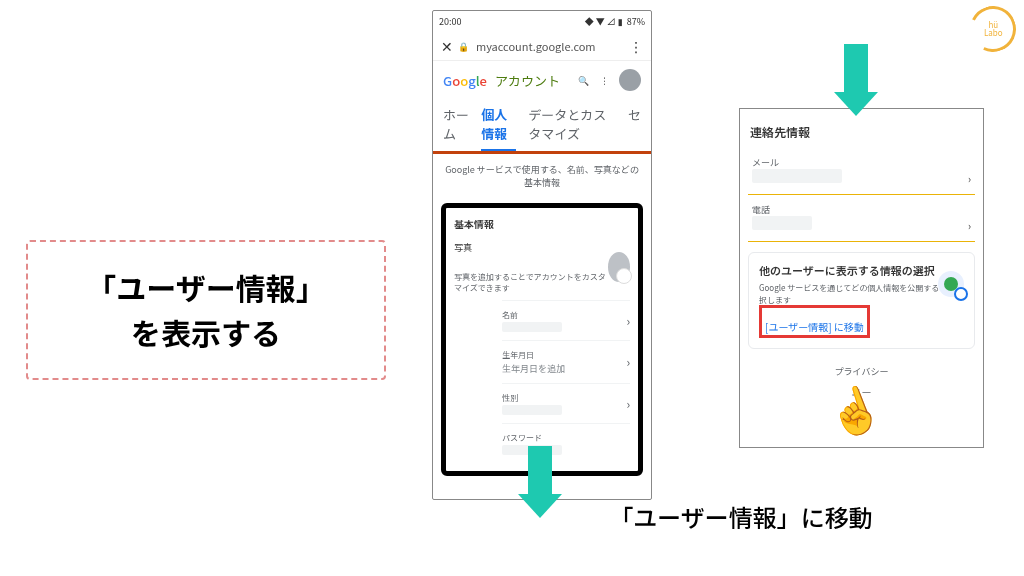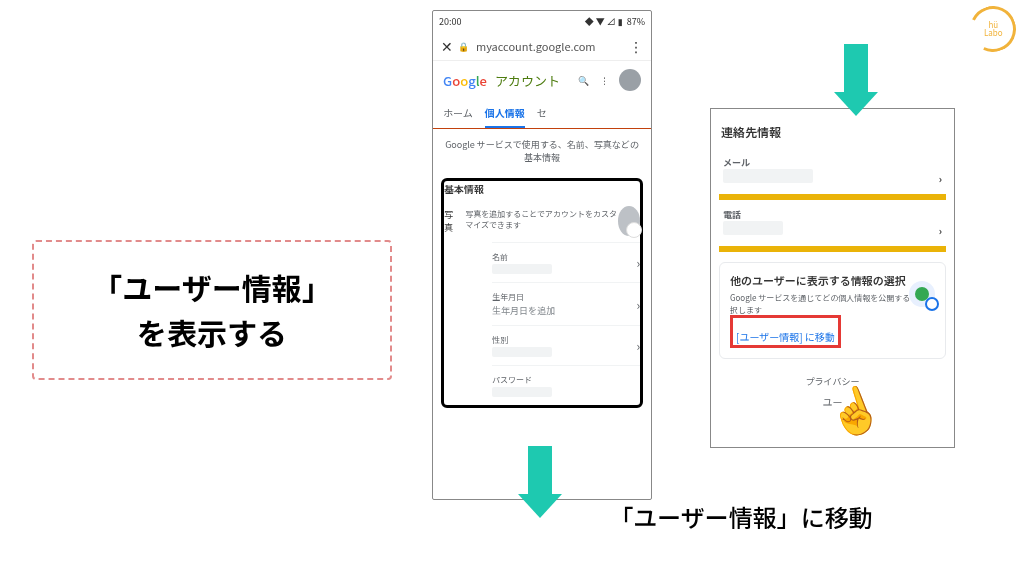--- a/index.html
+++ b/index.html
@@ -1,20 +1,20 @@
 <!DOCTYPE html>
 <html><head>
 <meta charset="utf-8">
 <style>
   * { box-sizing: border-box; margin: 0; padding: 0; }
   body { font-family: "Hiragino Sans", "Noto Sans JP", sans-serif; background: #fff; width: 1024px; height: 576px; position: relative; overflow: hidden; }
 
   
   .instruction-box {
-    position: absolute; left: 32px; top: 240px; width: 360px; height: 140px;
+    position: absolute; left: 26px; top: 240px; width: 360px; height: 140px;
     border: 2px dashed #e28b8b; border-radius: 4px;
     display: flex; flex-direction: column; align-items: center; justify-content: center;
     padding: 10px;
   }
   .instruction-box .line { font-size: 30px; font-weight: 700; color: #000; line-height: 1.5; text-align: center; }
 
   
   .phone {
     position: absolute; left: 432px; top: 10px; width: 220px; height: 490px;
     border: 1px solid #888; border-radius: 2px; background: #fff; overflow: hidden;
@@ -28,50 +28,50 @@
   .url-bar .url { flex: 1; font-size: 11px; color: #555; }
   .url-bar .dots { font-size: 14px; }
 
   .gacct-header { display: flex; align-items: center; padding: 8px 10px; gap: 4px; }
   .gacct-header .logo { font-weight: 500; font-size: 13px; }
   .gacct-header .logo .g1{color:#4285F4}.gacct-header .logo .g2{color:#EA4335}.gacct-header .logo .g3{color:#FBBC05}.gacct-header .logo .g4{color:#4285F4}.gacct-header .logo .g5{color:#34A853}.gacct-header .logo .g6{color:#EA4335}
   .gacct-header .title { font-size: 13px; color: #4d7c0f; margin-left: 4px; }
   .gacct-header .sp { flex: 1; }
   .gacct-header .avatar { width: 22px; height: 22px; border-radius: 50%; background: #9aa0a6; }
 
-  .tabs { display: flex; gap: 12px; padding: 0 10px; border-bottom: 1px solid #c2410c; font-size: 10px; color: #5f6368; }
+  .tabs { display: flex; gap: 12px; padding: 0 10px; border-bottom: 3px solid #c2410c; font-size: 13px; color: #5f6368; }
   .tabs .tab { padding: 6px 0; }
   .tabs .tab.active { color: #1a73e8; border-bottom: 2px solid #1a73e8; font-weight: 700; }
 
   .intro { padding: 10px; font-size: 9px; color: #5f6368; text-align: center; line-height: 1.4; }
 
-  .card { margin: 4px 8px; border: 3px solid #000000; border-radius: 6px; }
+  .card { margin: 4px 8px; border: 5px solid #000000; border-radius: 6px; padding: 8px; }
   .card h4 { font-size: 10px; font-weight: 600; margin-bottom: 4px; }
   .card .sub { font-size: 8px; color: #5f6368; line-height: 1.4; }
   .card .sub .link { color: #1a73e8; }
   .card .row { display: flex; align-items: center; justify-content: space-between; padding: 8px 0; border-top: 1px solid #f1f3f4; margin-left: 48px; }
   .card .row:first-of-type { border-top: none; }
   .card .row .lbl { font-size: 8px; color: #5f6368; }
   .card .row .val { font-size: 9px; color: #80868b; }
   .card .row .col { display: flex; flex-direction: column; gap: 2px; }
   .card .chev { color: #5f6368; font-size: 12px; }
   .photo-row { display: flex; align-items: center; justify-content: space-between; padding: 6px 0; }
-  .photo-row .col { display:flex; flex-direction:row; gap:8px; }
+  .photo-row .col { display:flex; flex-direction:column; gap:17px; }
   .photo-row .pic { width: 30px; height: 30px; border-radius: 50%; background: #bdc1c6; position: relative; }
   .photo-row .pic::after { content:""; position:absolute; right:-2px; bottom:-2px; width:14px; height:14px; border-radius:50%; background:#fff; border:1px solid #ddd; }
   .placeholder { display:inline-block; width:60px; height:10px; background:#f1f3f4; border-radius:2px; }
 
   
   .panel {
-    position: absolute; left: 710px; top: 108px; width: 245px; height: 340px;
+    position: absolute; left: 739px; top: 108px; width: 245px; height: 340px;
     border: 1px solid #888; background: #fff; overflow: hidden; font-size: 10px; color: #333; padding: 0;
   }
   .panel-inner { padding: 10px 8px 0 8px; }
   .panel h3 { font-size: 12px; font-weight: 600; margin: 4px 2px 8px 2px; }
-  .panel .prow { display: flex; align-items: flex-end; justify-content: space-between; padding: 8px 4px; border-bottom: 6px solid #eab308; font-weight: bold; }
+  .panel .prow { display: flex; align-items: flex-end; justify-content: space-between; padding: 8px 4px; border-bottom: 1px solid #eab308; }
   .panel .prow .plbl { font-size: 9px; color: #5f6368; }
   .panel .pcard { margin: 10px 0 0 0; border: 1px solid #e8eaed; border-radius: 6px; padding: 10px; position: relative; }
   .panel .pcard h4 { font-size: 11px; font-weight: 600; line-height: 1.4; }
   .panel .pcard .sub { font-size: 8px; color: #5f6368; line-height: 1.4; margin-top: 4px; }
   .panel .pcard .goto { color: #1a73e8; font-size: 10px; margin-top: 10px; display: inline-block; }
   .panel .pcard .icon-user { position:absolute; right:10px; top:18px; width:26px; height:26px; border-radius:50%; background:#e8f0fe; display:flex; align-items:center; justify-content:center; }
   .panel .pcard .icon-user .dot{ width:14px; height:14px; border-radius:50%; background:#34a853; position:relative; }
   .panel .pcard .icon-user .mag{ position:absolute; right:-4px; bottom:-4px; width:14px; height:14px; border:2px solid #1a73e8; border-radius:50%; background:#fff; }
   .highlight { outline: 3px solid #e53935; outline-offset: -3px; display:inline-block; padding:4px 6px; }
 
@@ -121,20 +121,21 @@
     <span class="logo"><span class="g1">G</span><span class="g2">o</span><span class="g3">o</span><span class="g4">g</span><span class="g5">l</span><span class="g6">e</span></span>
     <span class="title">アカウント</span>
     <span class="sp"></span>
     <span>🔍</span>
     <span style="margin:0 6px;">⋮</span>
     <span class="avatar"></span>
   </div>
   <div class="tabs">
     <div class="tab">ホーム</div>
     <div class="tab active">個人情報</div>
+    <div class="tab">データとカスタマイズ</div>
     <div class="tab">セ</div>
   </div>
   <div class="intro">Google サービスで使用する、名前、写真などの基本情報</div>
 
   <div class="card">
     <h4>基本情報</h4>
     <div class="photo-row">
       <div class="col">
         <span class="lbl">写真</span>
         <span class="sub">写真を追加することでアカウントをカスタマイズできます</span>

